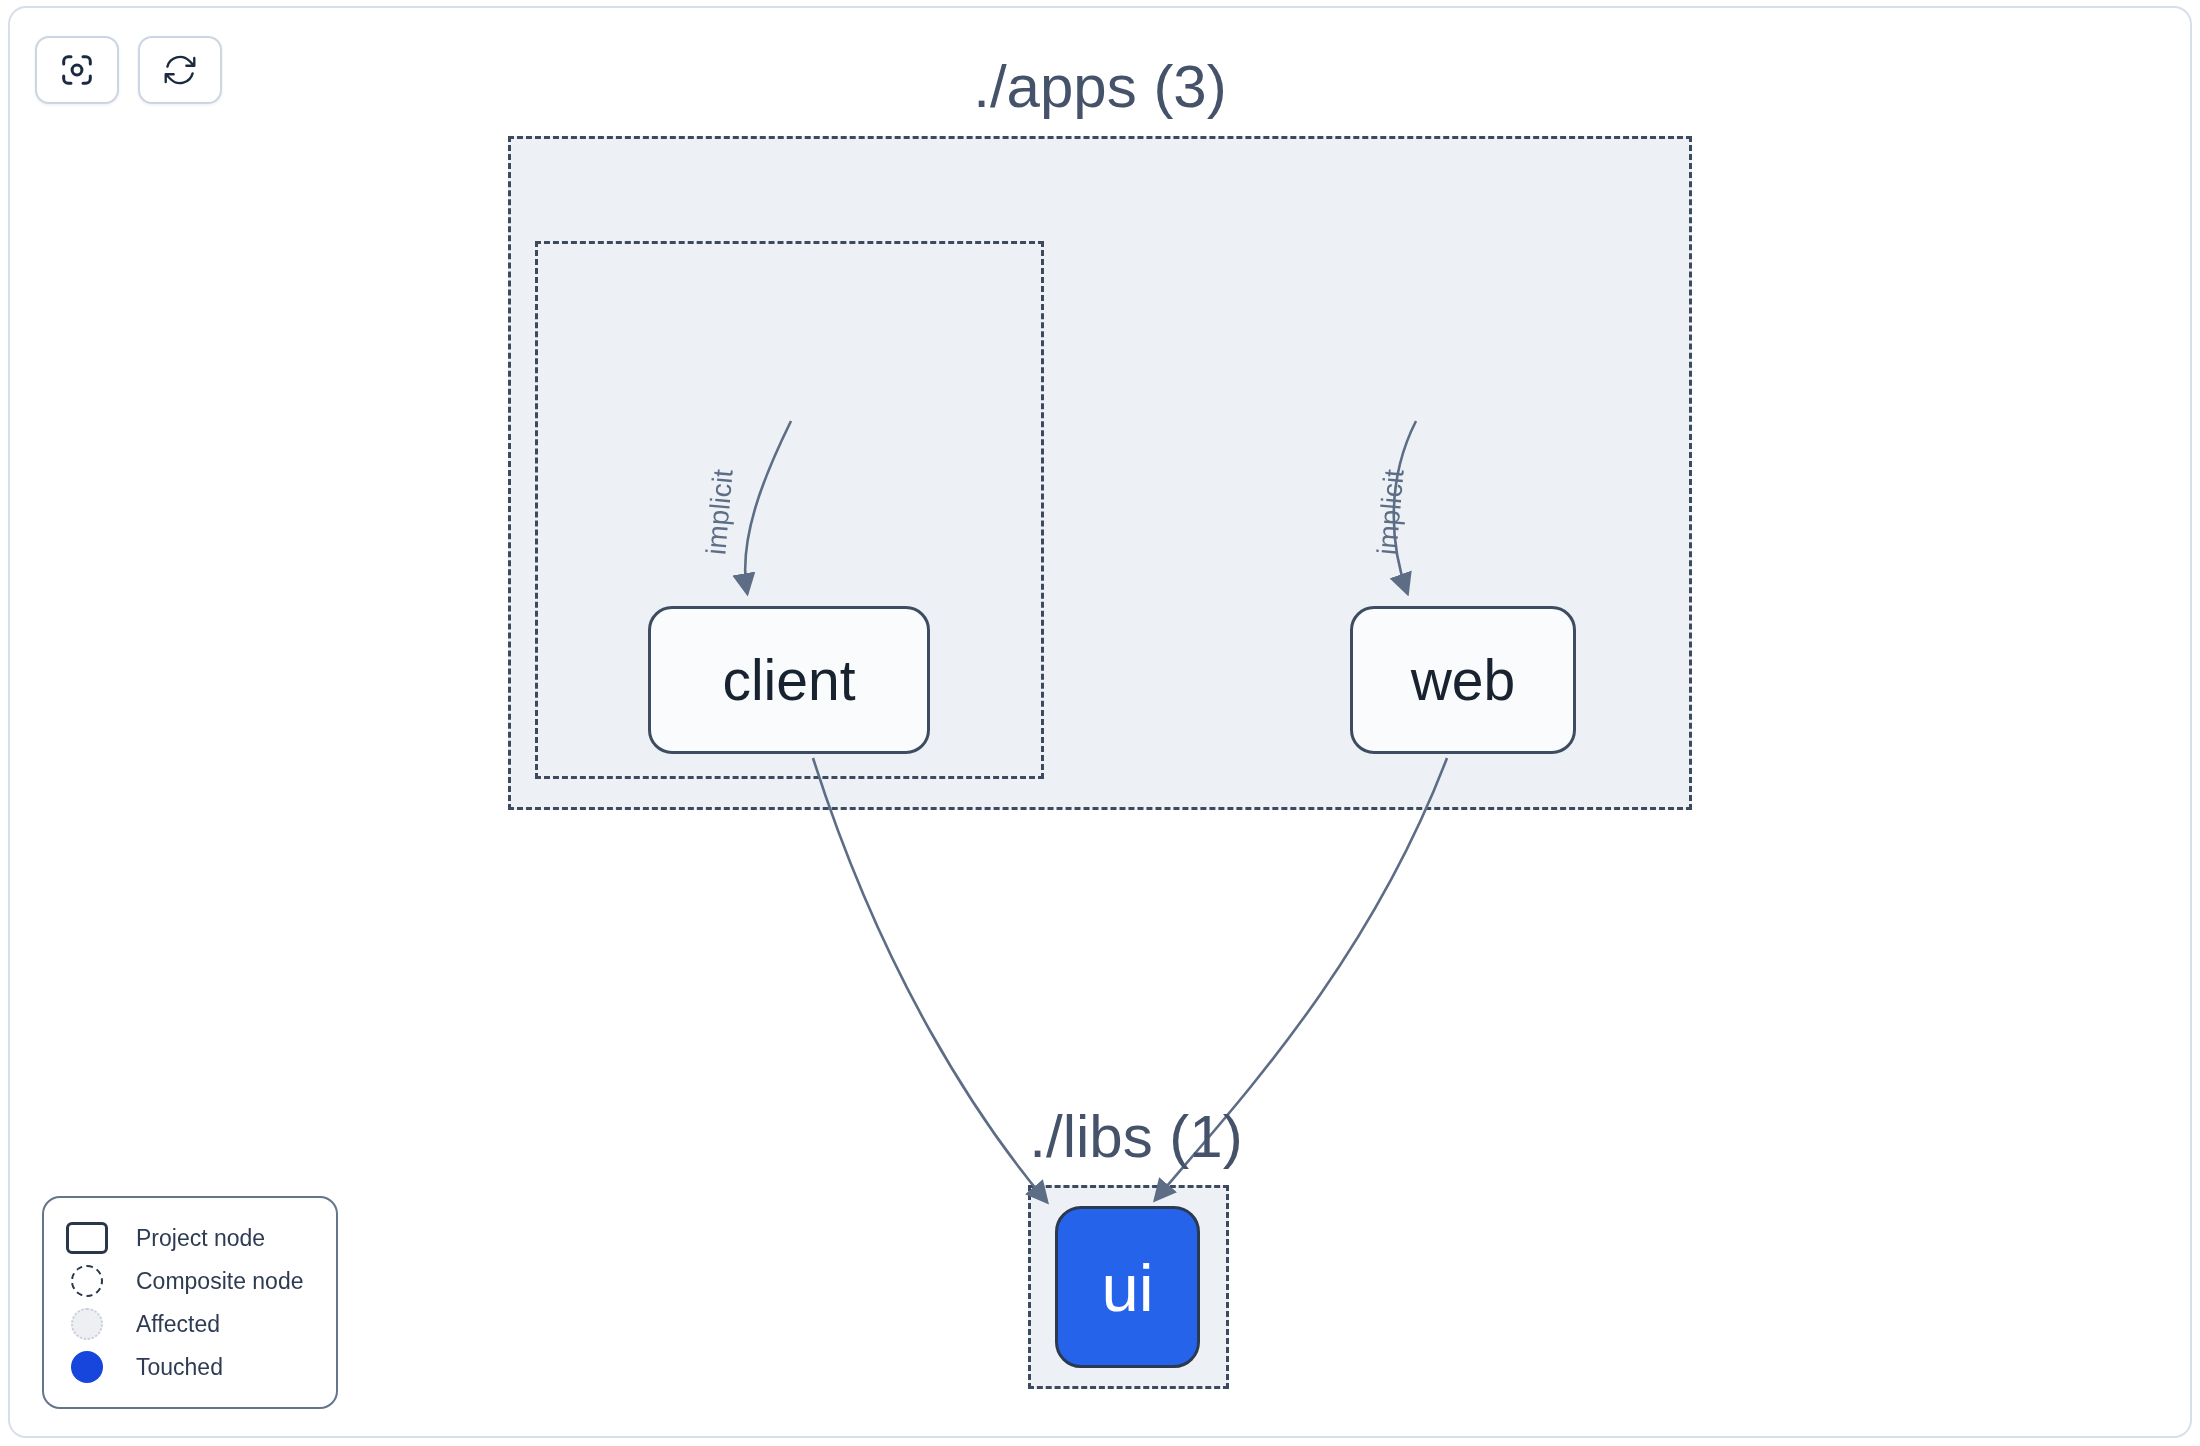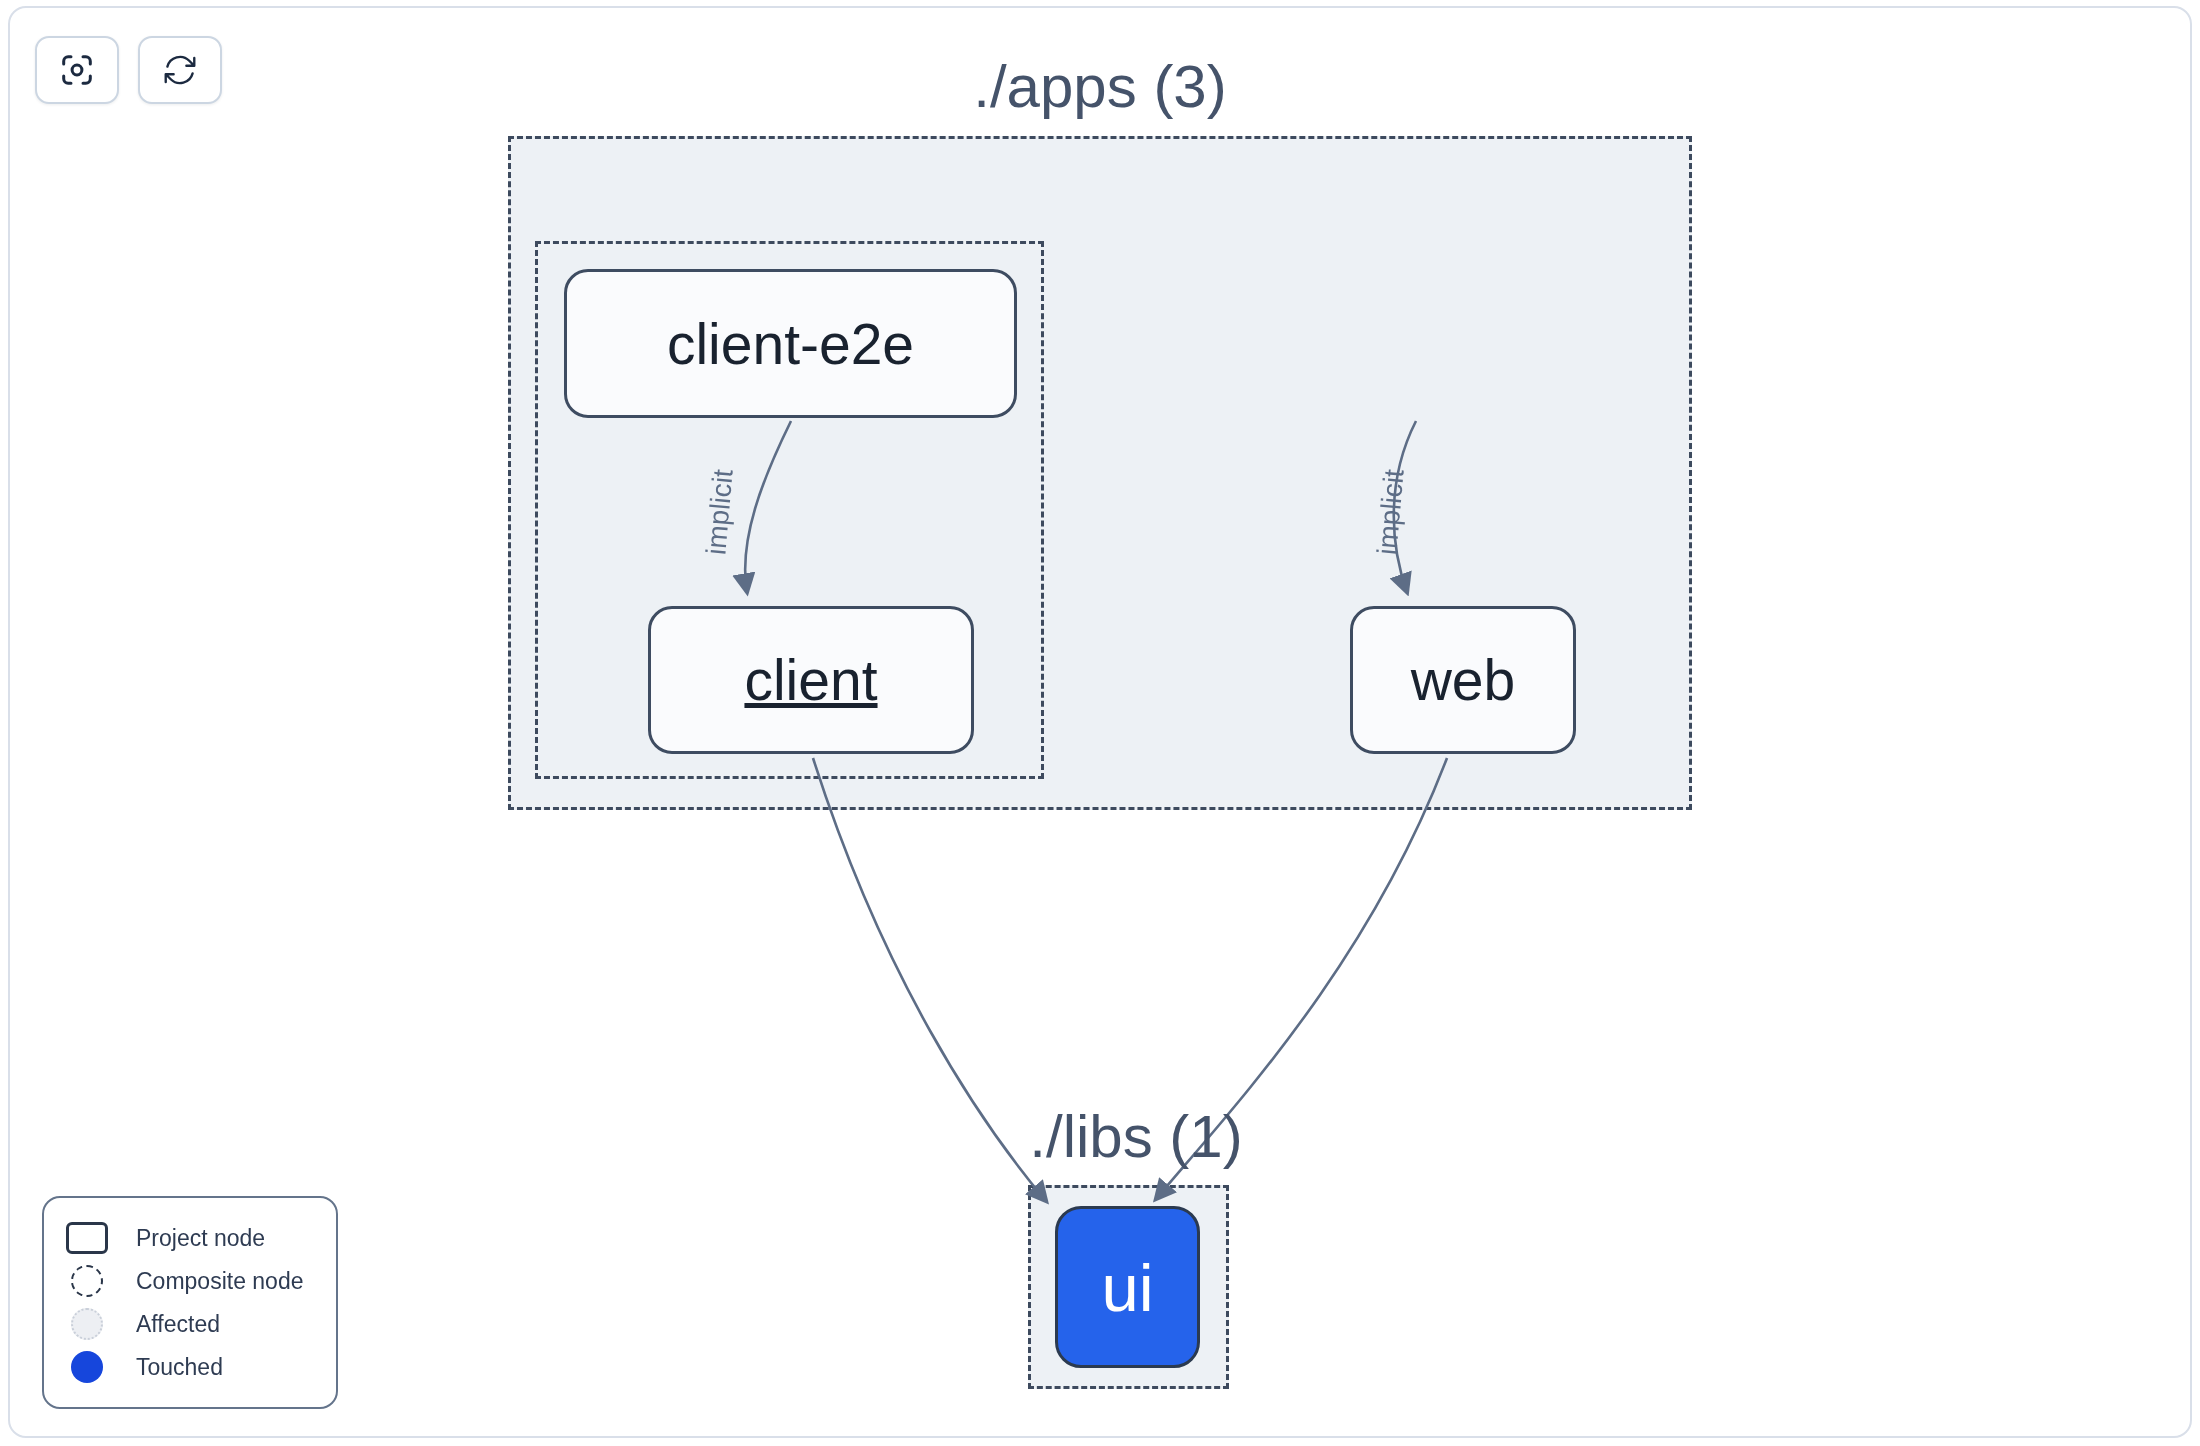--- a/index.html
+++ b/index.html
@@ -34,21 +34,21 @@
               transform:translate(-50%,-50%) rotate(-85deg);}
   .el-1{left:720px;top:512px;}
   .el-2{left:1391px;top:512px;}
 
   
   .node{position:absolute;z-index:4;display:flex;align-items:center;justify-content:center;
         background:#fafbfd;border:3px solid #3e4c61;border-radius:24px;
         font-size:57px;color:#19222f;cursor:pointer;box-sizing:border-box;}
   .n-client-e2e{left:564px;top:269px;width:453px;height:149px;}
   .n-web-e2e{left:1261px;top:269px;width:399px;height:149px;}
-  .n-client{left:648px;top:606px;width:326px;height:148px;text-decoration:underline;}
+  .n-client{left:648px;top:606px;width:282px;height:148px;}
   .n-web{left:1350px;top:606px;width:226px;height:148px;}
   .n-ui{left:1055px;top:1206px;width:145px;height:162px;background:#2563eb;border-color:#2b3a50;
         color:#ffffff;border-radius:26px;font-size:67px;}
 
   
   .legend{position:absolute;left:42px;top:1196px;width:296px;height:213px;z-index:10;
           background:#fff;border:2px solid #64748b;border-radius:18px;box-sizing:border-box;
           display:flex;flex-direction:column;justify-content:center;gap:11px;padding:14px 20px;}
   .legend-row{display:flex;align-items:center;gap:26px;}
   .swatch-box{width:46px;display:flex;align-items:center;justify-content:center;flex:0 0 46px;}
@@ -100,21 +100,20 @@
     <path class="edge" d="M 813 758 C 882 975 978 1120 1046 1201" marker-end="url(#arrow)"></path>
     <path class="edge" d="M 1447 758 C 1368 965 1235 1105 1156 1199" marker-end="url(#arrow)"></path>
   </svg>
 
   <span class="edge-label el-1">implicit</span>
   <span class="edge-label el-2">implicit</span>
 
   <div class="group-title t-apps">./apps (3)</div>
   <div class="group-title t-libs">./libs (1)</div>
 
-  <div class="node n-client-e2e">client-e2e</div>
   <div class="node n-client">client</div>
   <div class="node n-web">web</div>
   <div class="node n-ui">ui</div>
 
   <div class="legend">
     <div class="legend-row">
       <span class="swatch-box">
           <span class="sw-rect"></span>
         </span>
       <span class="legend-label">Project node</span>

